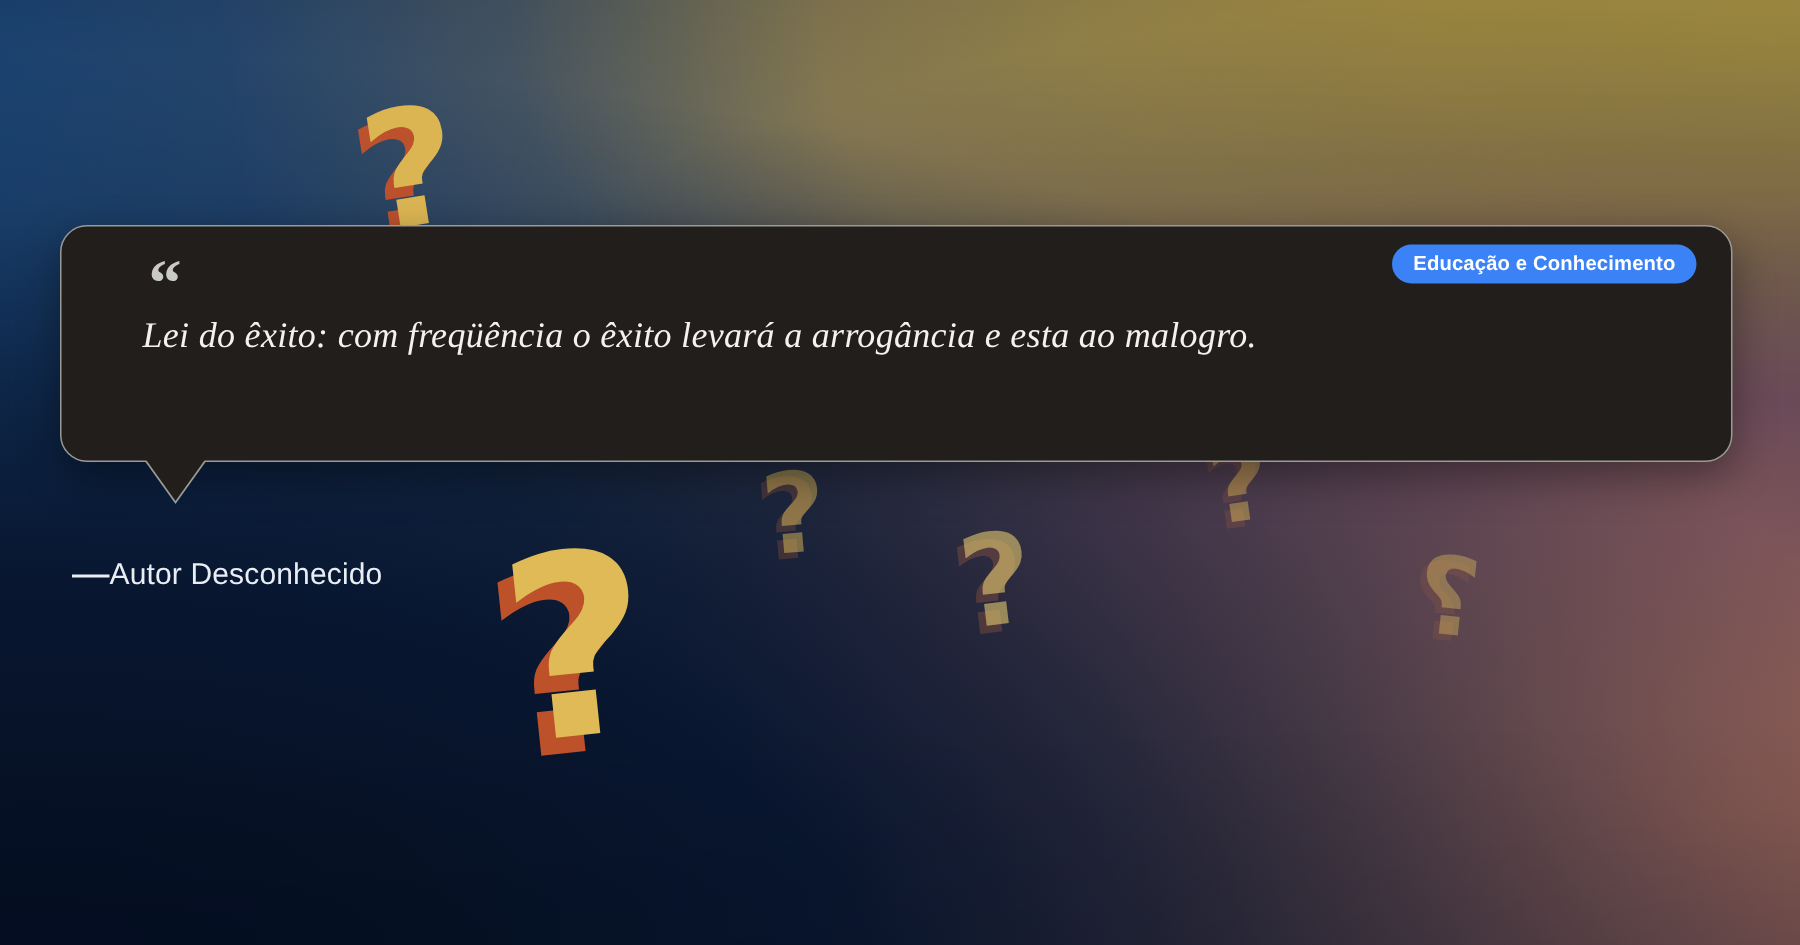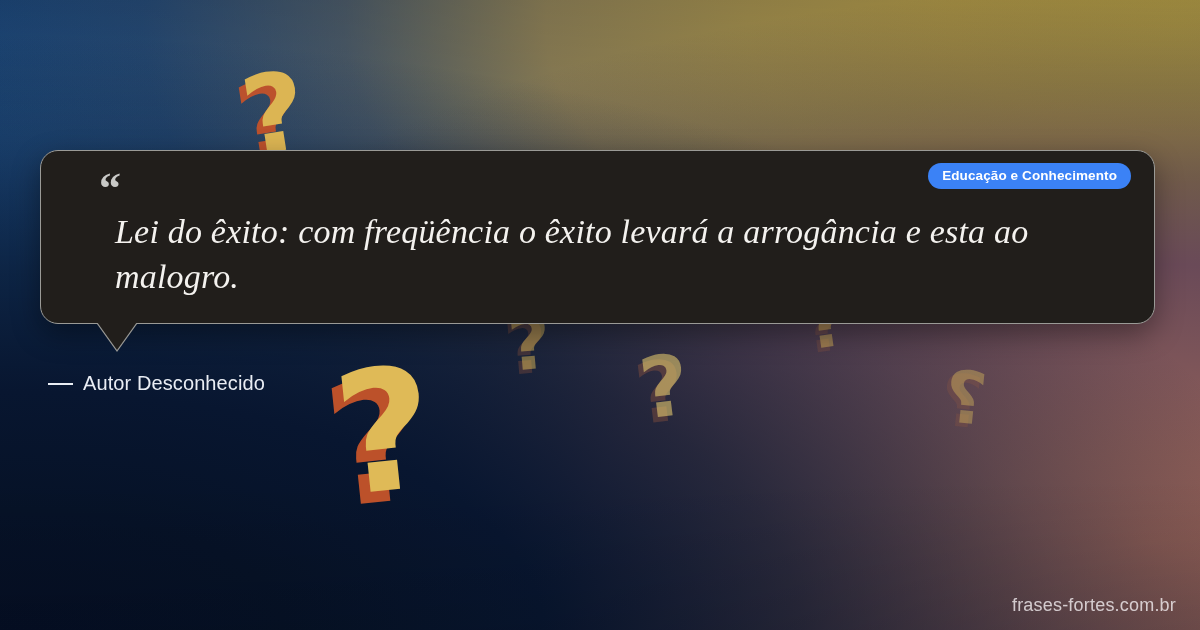--- a/index.html
+++ b/index.html
@@ -132,25 +132,25 @@
     font-size: 44px;
     font-weight: 700;
     color: #c9c9c7;
     line-height: 0.55;
     height: 26px;
     margin: 8px 0 6px 28px;
     letter-spacing: 1px;
   }
 
   .quote-text {
-    margin: 0 0 0 44px;
+    margin: 0 0 0 24px;
     padding-right: 10px;
     font-family: "Liberation Serif", serif;
     font-style: italic;
-    font-size: 34px;
+    font-size: 24px;
     line-height: 1.33;
     color: #f4f2ef;
     letter-spacing: 0.2px;
   }
 
   .category-badge {
     position: absolute;
     right: 23px;
     top: 12px;
     background: #3b82f6;
@@ -164,21 +164,20 @@
     letter-spacing: 0.1px;
   }
 
   
   .author {
     position: absolute;
     left: 48px;
     top: 372px;
     display: flex;
     align-items: center;
-    gap: 10px;
     font-family: "Liberation Sans", sans-serif;
     font-size: 20px;
     color: #e9edf4;
     letter-spacing: 0.1px;
   }
   .author-dash {
     display: inline-block;
     width: 25px;
     height: 2px;
     background: #e9edf4;
@@ -221,15 +220,14 @@
     <div class="category-badge">Educação e Conhecimento</div>
     <span class="quote-mark">“</span>
     <p class="quote-text">Lei do êxito: com freqüência o êxito levará a arrogância e esta ao malogro.</p>
   </div>
 
   <div class="author">
     <span class="author-dash"></span>
     <span>Autor Desconhecido</span>
   </div>
 
-  <div class="watermark">frases-fortes.com.br</div>
 
 </div>
 
 </body></html>

